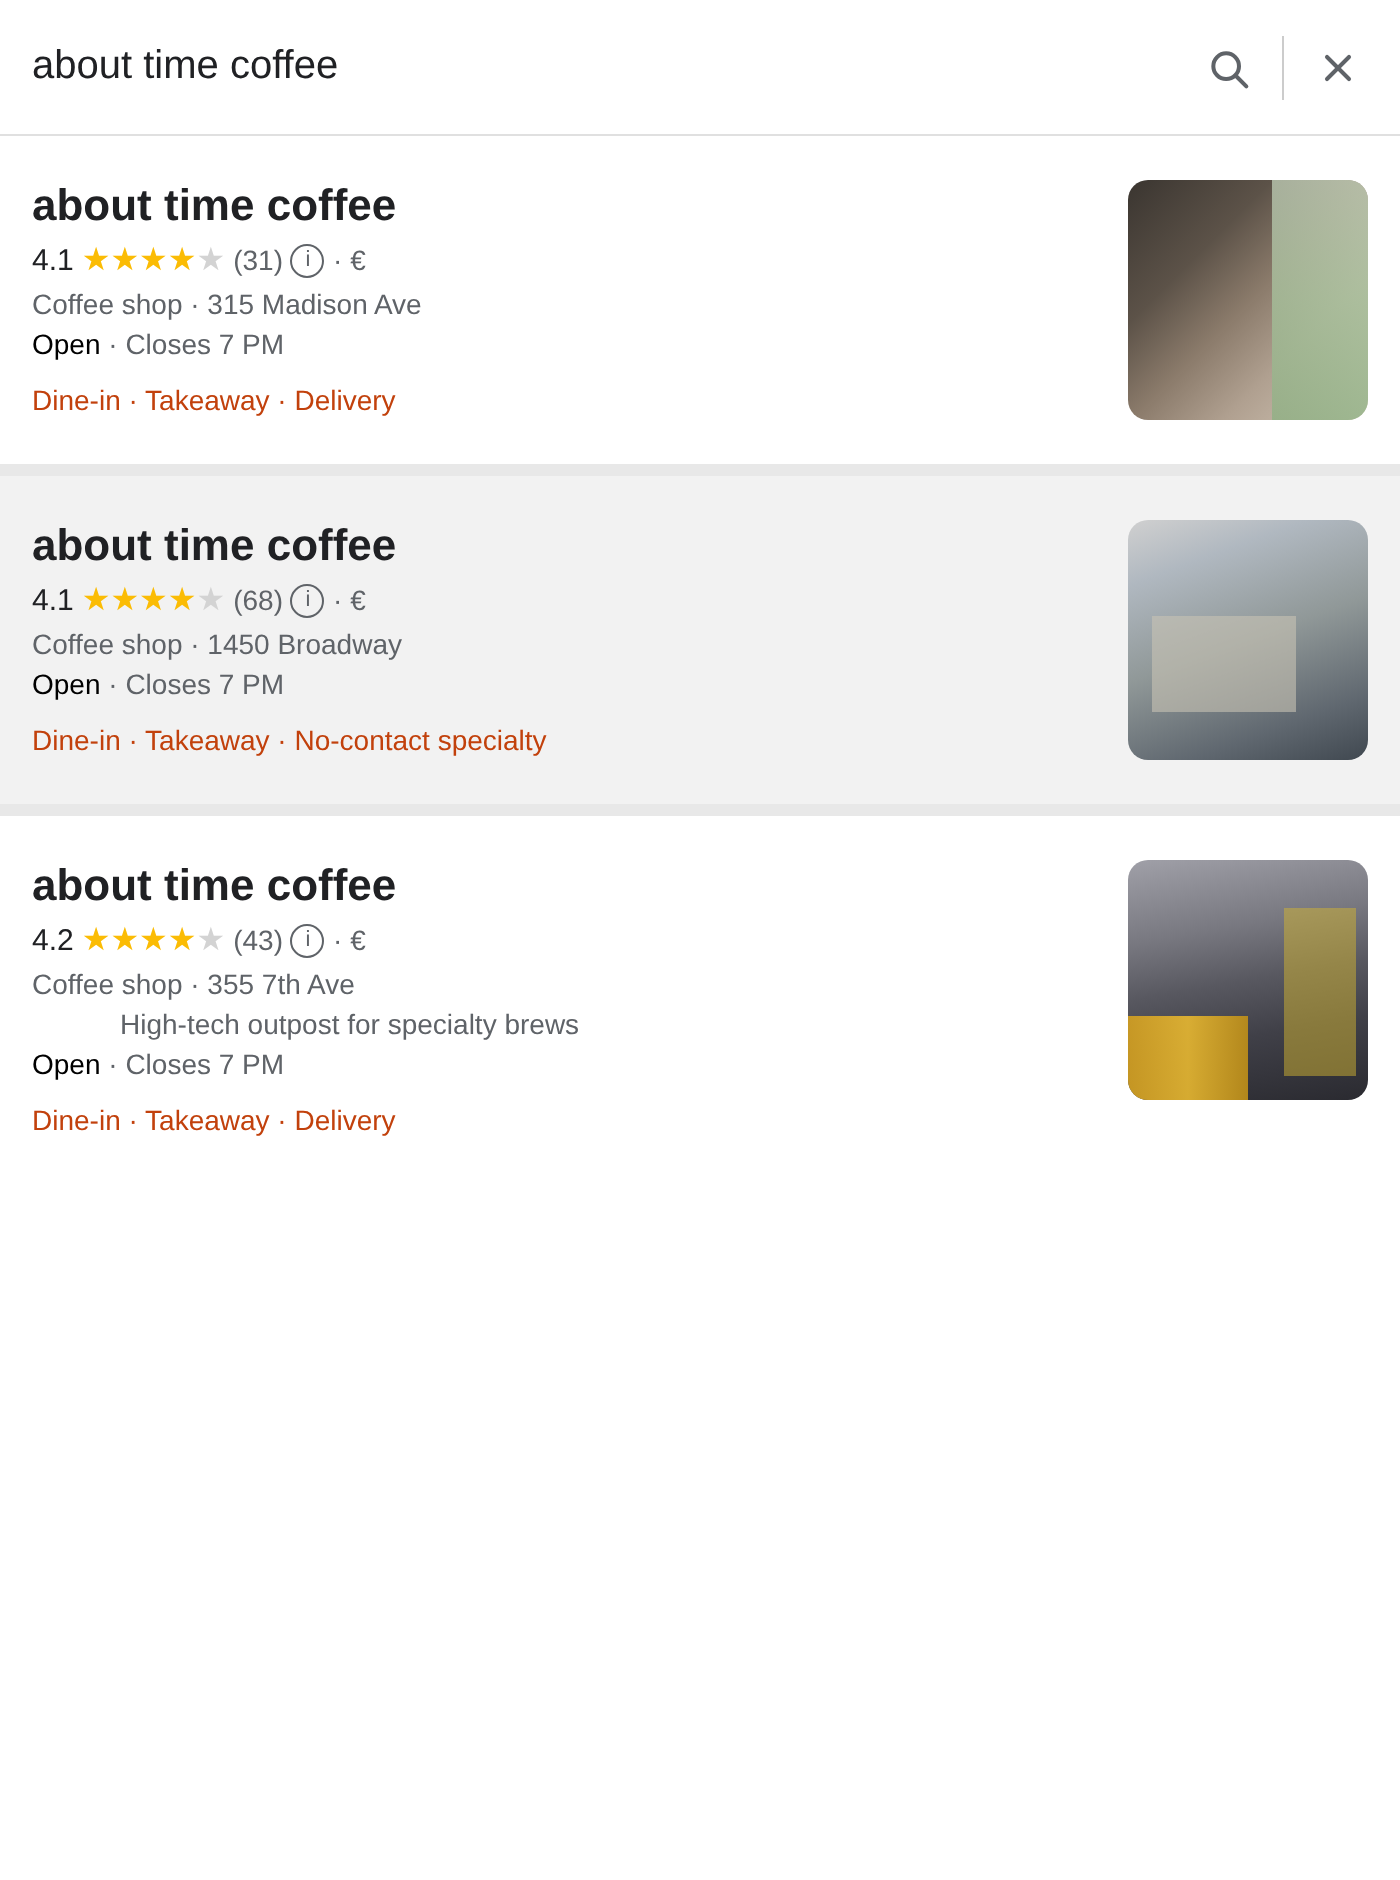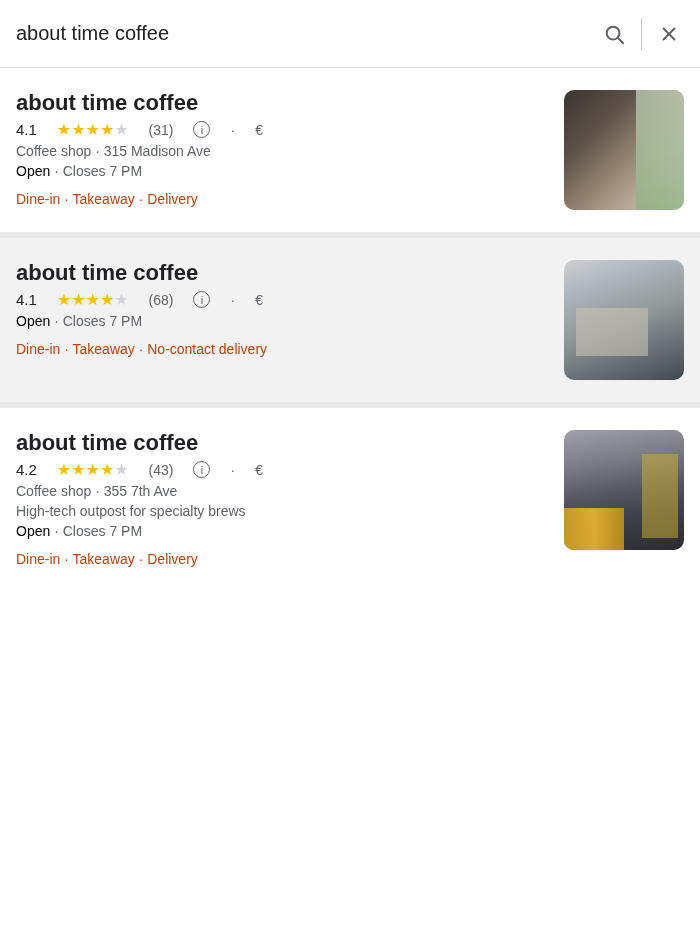--- a/index.html
+++ b/index.html
@@ -73,21 +73,21 @@
     .result-name {
       font-size: 22px;
       font-weight: bold;
       color: #202124;
       margin-bottom: 4px;
     }
 
     .rating-row {
       display: flex;
       align-items: center;
-      gap: 20px;
+      gap: 4px;
       margin-bottom: 4px;
       font-size: 15px;
     }
 
     .rating-number {
       color: #202124;
       font-size: 15px;
     }
 
     .stars {
@@ -136,20 +136,21 @@
     .address-row {
       font-size: 14px;
       color: #5f6368;
       margin-bottom: 4px;
     }
 
     .description-row {
       font-size: 14px;
       color: #5f6368;
       margin-bottom: 4px;
+      margin-left: 44px;
     }
 
     .status-row {
       font-size: 14px;
       margin-bottom: 12px;
     }
 
     .status-open {
       color: #000000;
       font-weight: normal;
@@ -294,26 +295,27 @@
             <span class="star ">★</span>
             <span class="star ">★</span>
             <span class="star ">★</span>
             <span class="star empty">★</span>
           </span>
         <span class="review-count">(68)</span>
         <span class="info-icon">i</span>
         <span class="dot">·</span>
         <span class="euro-sign">€</span>
       </div>
+      <div class="address-row">Coffee shop · 1450 Broadway</div>
 
       <div class="status-row">
         <span class="status-open">Open</span>
         <span class="status-time"> · Closes 7 PM</span>
       </div>
-      <div class="services-row">Dine-in · Takeaway · No-contact delivery</div>
+      <div class="services-row">Dine-in · Takeaway · No-contact specialty</div>
     </div>
     <div class="result-image img-2"></div>
   </div>
     <div class="result-card">
     <div class="result-info">
       <div class="result-name">about time coffee</div>
       <div class="rating-row">
         <span class="rating-number">4.2</span>
         <span class="stars">
             <span class="star ">★</span>

